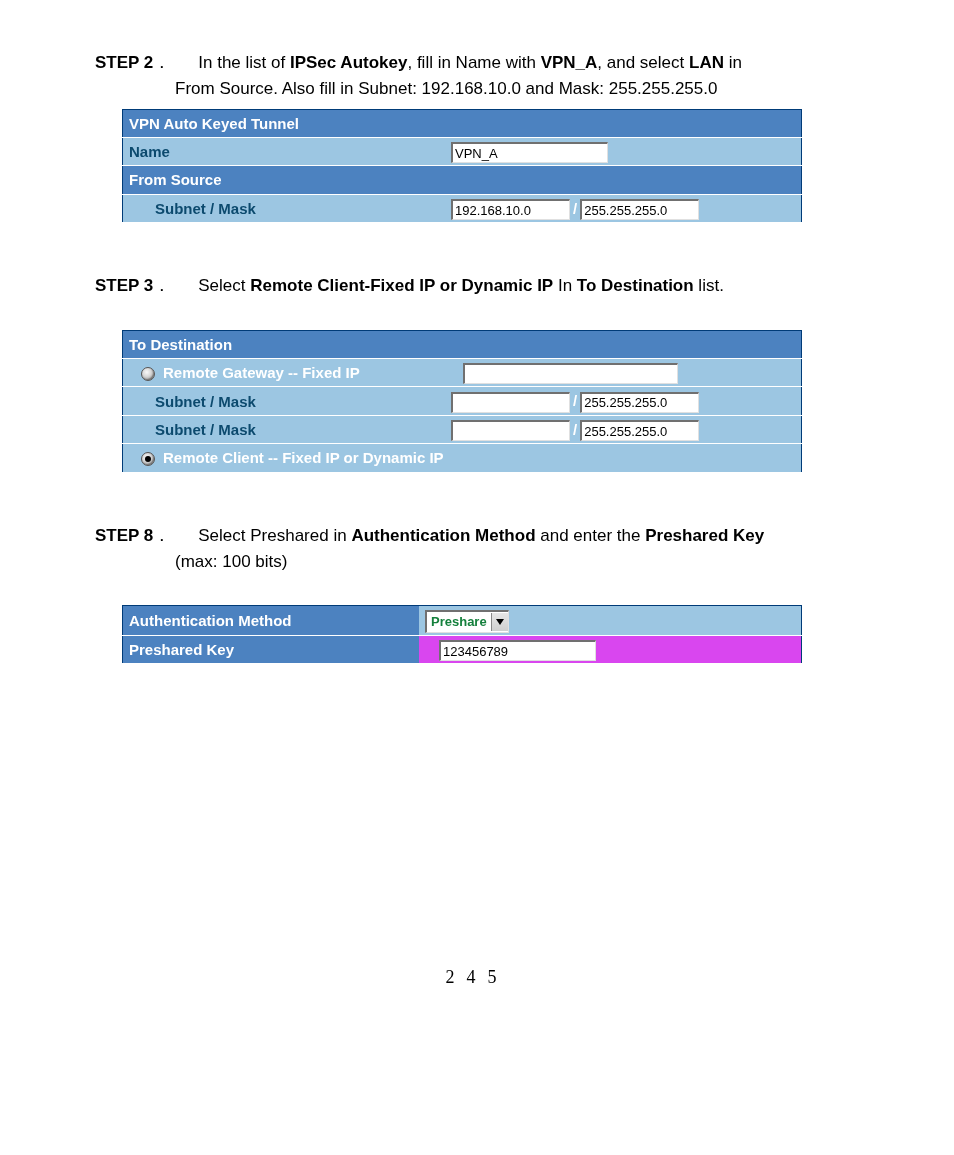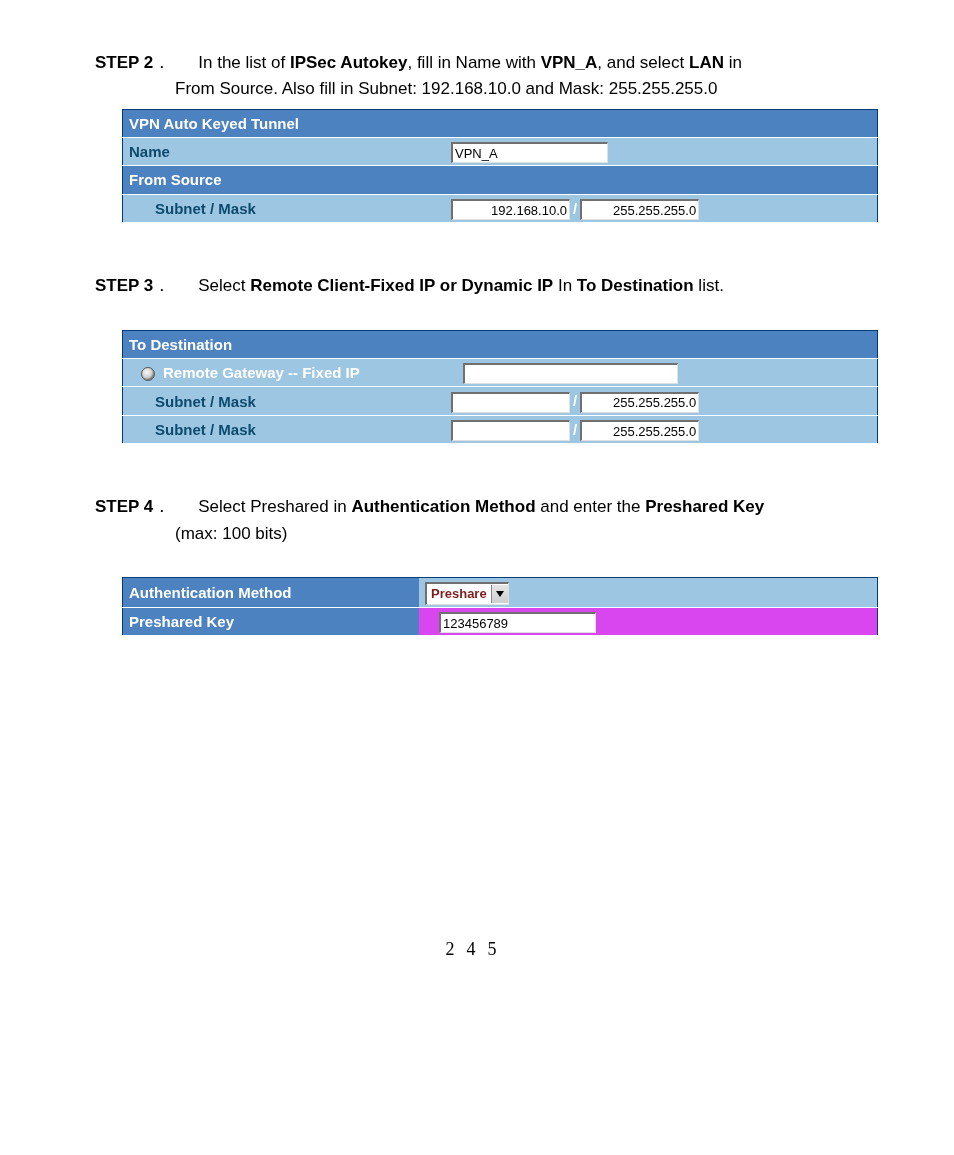--- a/index.html
+++ b/index.html
@@ -30,21 +30,21 @@
   .step-cont {
     margin-left: 80px;
     display: block;
   }
   b { font-weight: bold; }
 
   
   .cfg-table {
     border: 1px solid #003b78;
     border-collapse: collapse;
-    width: 756px;
+    width: 680px;
     margin: 6px 0 0 27px;
     font-family: Arial, Helvetica, sans-serif;
     font-size: 15px;
   }
   .cfg-table tr { height: 26px; }
   .hdr-row td {
     background: #4c82c0;
     color: #fff;
     font-weight: bold;
     padding: 2px 6px;
@@ -103,21 +103,21 @@
     padding: 0 2px;
     background: #fff;
     border-top: 2px solid #707070;
     border-left: 2px solid #707070;
     border-right: 1px solid #e0e0e0;
     border-bottom: 1px solid #e0e0e0;
     box-sizing: content-box;
     vertical-align: middle;
   }
   .w155 { width: 150px; }
-  .w115 { width: 112px; text-align: right; }
+  .w115 { width: 112px; }
   .sep-slash {
     color: #fff;
     font-weight: bold;
     margin: 0 3px;
   }
 
   .classic-select {
     display: inline-flex;
     align-items: center;
     height: 20px;
@@ -125,21 +125,21 @@
     border-top: 2px solid #707070;
     border-left: 2px solid #707070;
     border-right: 1px solid #e0e0e0;
     border-bottom: 1px solid #e0e0e0;
     font-size: 13px;
     vertical-align: middle;
   }
   .classic-select .sel-text {
     padding: 0 4px;
     min-width: 52px;
-    color: #7f1d1d;
+    color: #15803d;
   }
   .classic-select .sel-btn {
     width: 16px;
     height: 18px;
     background: linear-gradient(#e6e6e6, #cfcfcf);
     border-left: 1px solid #888;
     display: flex;
     align-items: center;
     justify-content: center;
   }
@@ -209,26 +209,31 @@
       <td class="value">
         <input class="classic-text w115" value="" style=""><span class="sep-slash">/</span><input class="classic-text w115" value="255.255.255.0" style="">
       </td>
     </tr>
     <tr class="sub-row">
       <td class="label">Subnet / Mask</td>
       <td class="value">
         <input class="classic-text w115" value="" style=""><span class="sep-slash">/</span><input class="classic-text w115" value="255.255.255.0" style="">
       </td>
     </tr>
+    <tr class="radio-row">
+      <td colspan="2">
+        <span class="radio-dot checked"></span><span>Remote Client -- Fixed IP or Dynamic IP</span>
+      </td>
+    </tr>
   </tbody>
     </table>
 </div>
 
 <div class="step-block last">
-  <span class="step-label">STEP 4</span><span>．</span><span class="step-text"><span>Select Preshared in </span><b>Authentication Method</b><span> and enter the </span><b>Preshared Key</b></span>
+  <span class="step-label">STEP 8</span><span>．</span><span class="step-text"><span>Select Preshared in </span><b>Authentication Method</b><span> and enter the </span><b>Preshared Key</b></span>
   <span class="step-cont">(max: 100 bits)</span>
 
   <table class="cfg-table" style="margin-top:30px;">
     <tbody>
         <tr class="hdr-row">
       <td style="width:284px;">Authentication Method</td>
       <td style="background:#9cc6e2;border-bottom:1px solid #fff;padding:2px 6px;">
         <span class="classic-select">
           <span class="sel-text">Preshare</span>
           <span class="sel-btn">

